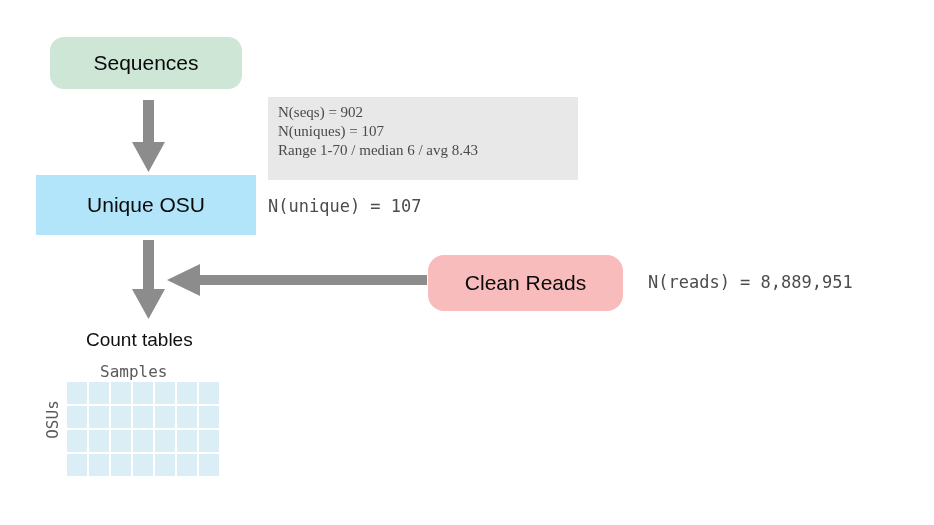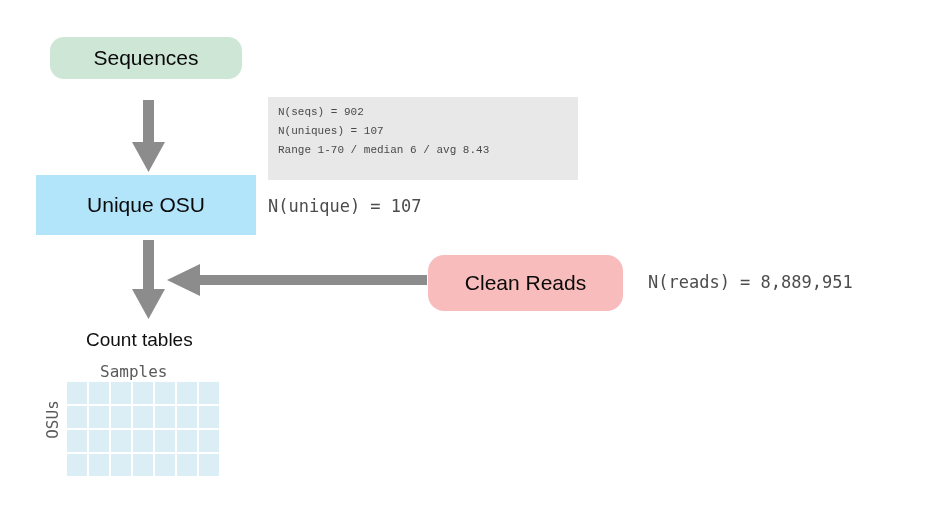--- a/index.html
+++ b/index.html
@@ -26,21 +26,21 @@
     justify-content: center;
     font-family: "Liberation Sans", sans-serif;
     color: #0a0a0a;
     box-sizing: border-box;
   }
 
   #node-sequences {
     left: 50px;
     top: 37px;
     width: 192px;
-    height: 42px;
+    height: 52px;
     background: #cde6d6;
     border-radius: 14px;
     font-size: 21px;
   }
 
   #node-unique-osu {
     left: 36px;
     top: 175px;
     width: 220px;
     height: 60px;
@@ -103,22 +103,22 @@
     position: absolute;
     left: 268px;
     top: 97px;
     width: 310px;
     height: 83px;
     background: #e8e8e8;
     box-sizing: border-box;
     padding: 6px 10px 0 10px;
   }
   #stats-box .stat-line {
-    font-family: Liberation Mono, monospace;
-    font-size: 11px;
+    font-family: Liberation Serif, serif;
+    font-size: 15px;
     line-height: 19px;
     color: #4a4a4a;
     white-space: pre;
   }
 
   #label-map-reads {
     left: 262px;
     top: 292px;
     font-size: 16px;
     line-height: 23px;

